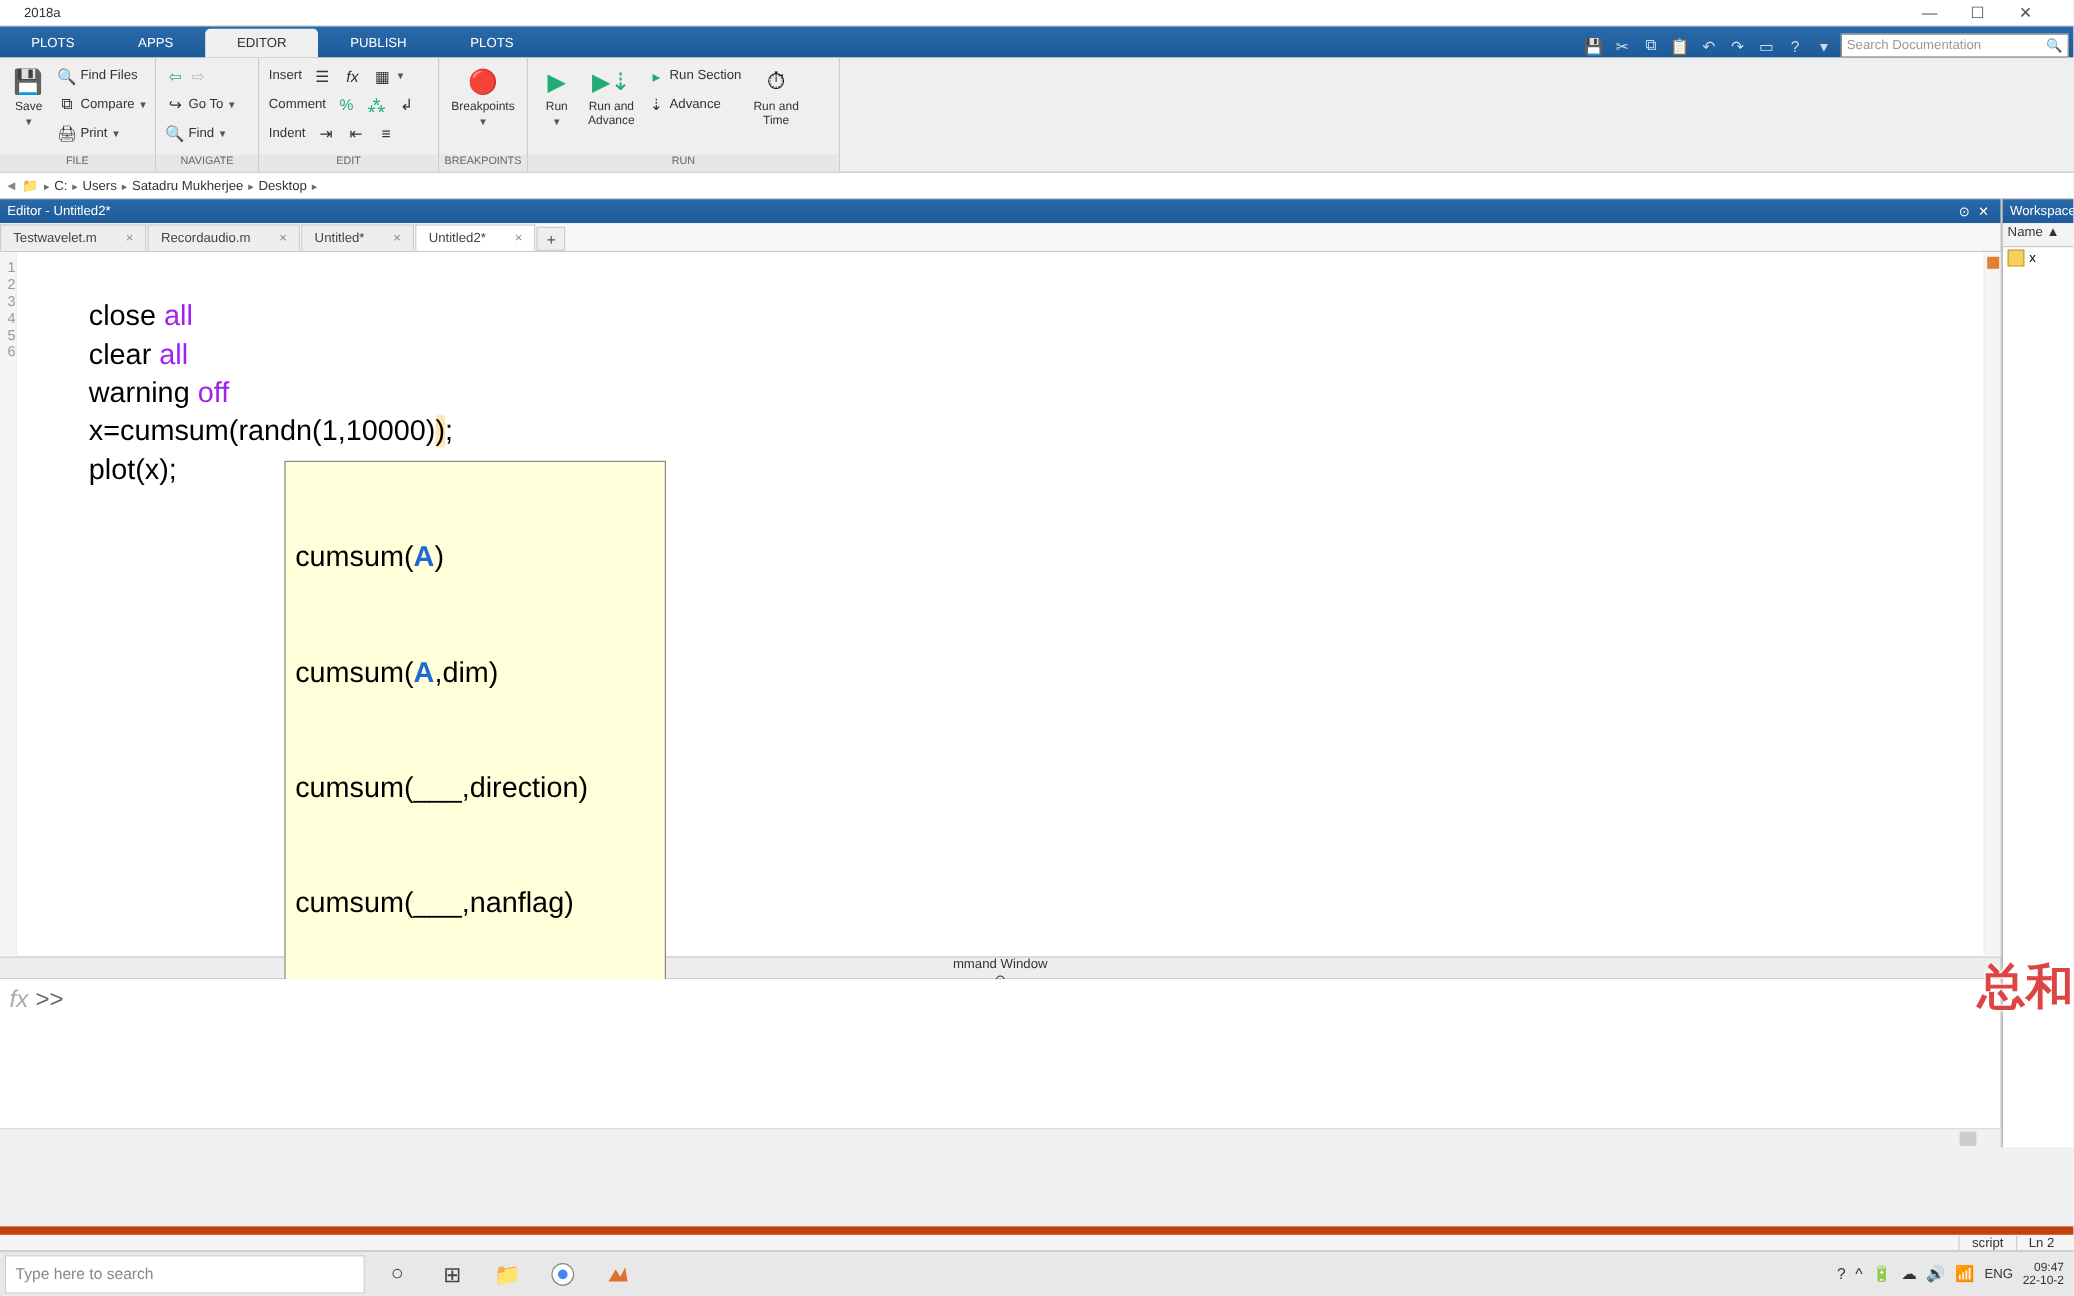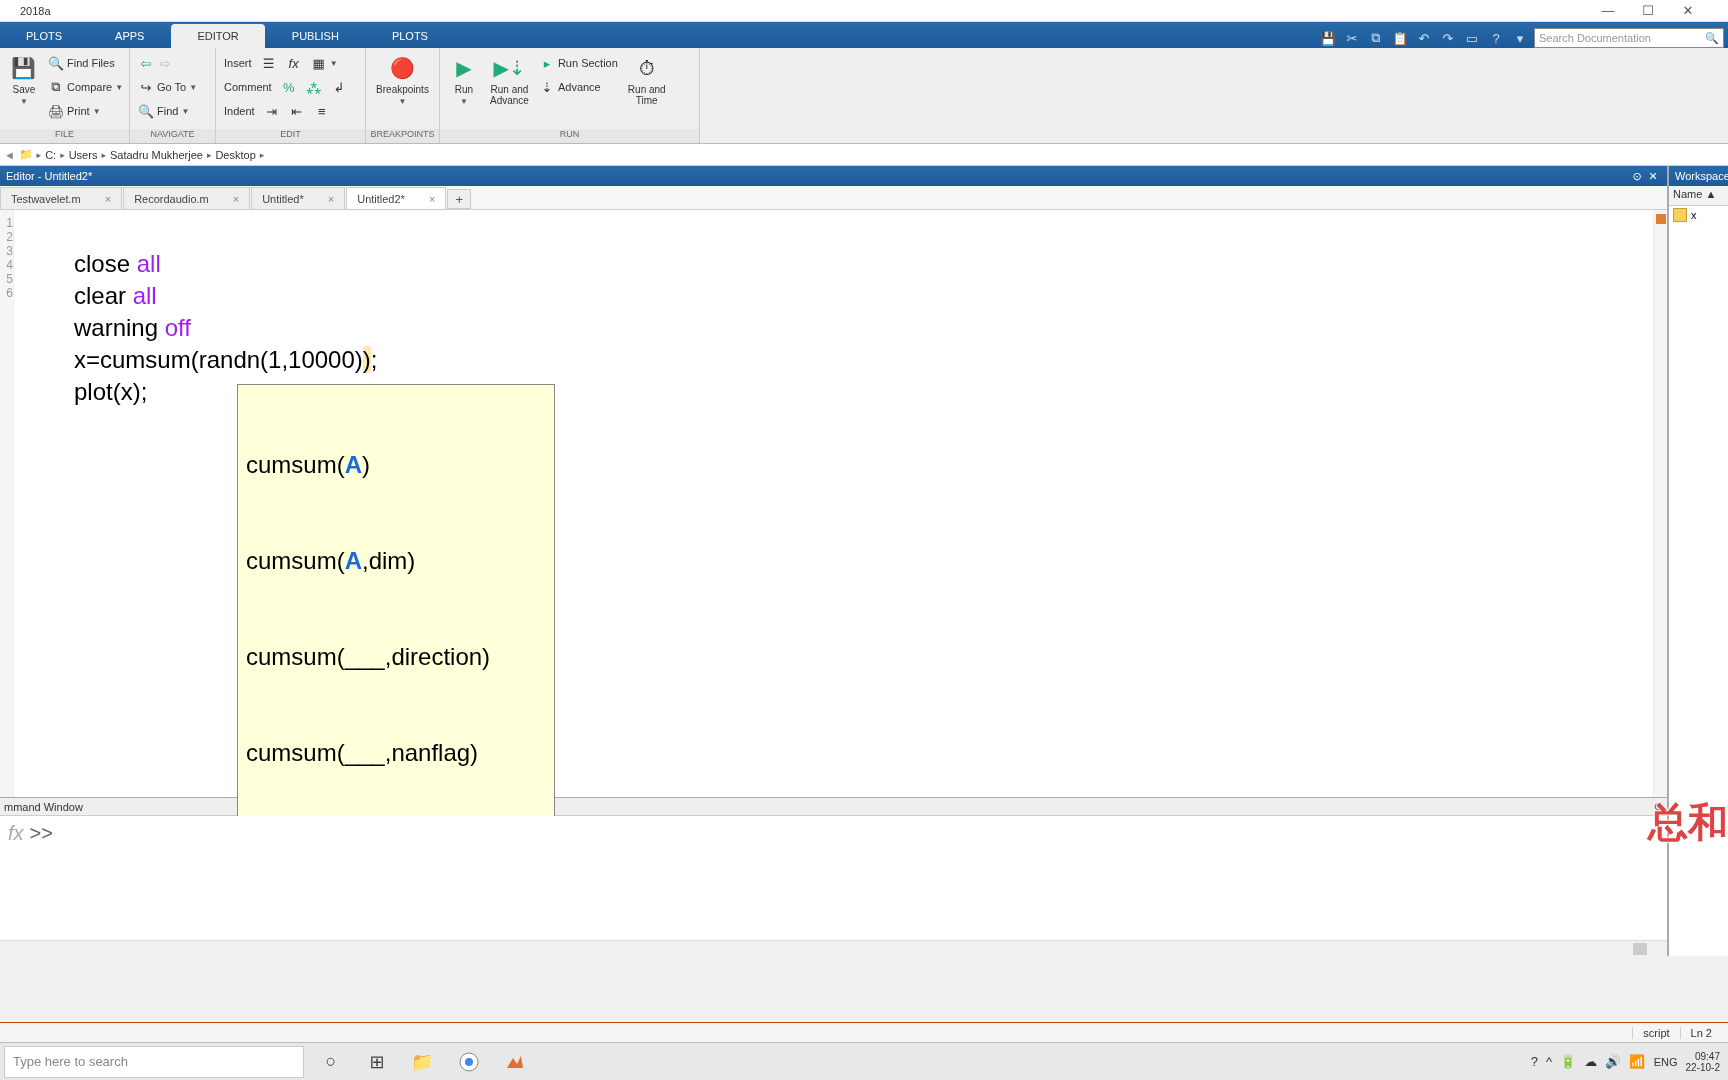--- a/index.html
+++ b/index.html
@@ -68,33 +68,33 @@
 
 .errstrip { width: 14px; background: #f5f5f5; border-left: 1px solid #eee; }
 .errstrip .sq { width: 10px; height: 10px; background: #e08030; margin: 4px auto; }
 
 .ws-header { height: 20px; background: #f3f3f3; border-bottom: 1px solid #ccc; font-size: 11px; padding: 2px 4px; color: #333; }
 .ws-row { display: flex; align-items: center; gap: 4px; font-size: 11px; padding: 2px 4px; }
 .ws-row .ico { width: 14px; height: 14px; background: #f7d060; border: 1px solid #c8a030; }
 
 
 .cmdwin { border-top: 1px solid #aaa; }
-.cmdwin .hdr { height: 18px; background: #eee; font-size: 11px; padding: 0 4px; color: #333; display: flex; align-items: center; border-bottom: 1px solid #ccc; }
+.cmdwin .hdr { height: 18px; background: #eee; font-size: 11px; padding: 0 4px; color: #333; display: flex; align-items: center; border-bottom: 1px solid #ccc; flex-direction: column; }
 .cmdwin .hdr .sp { flex: 1; }
 .cmdwin .body { height: 140px; background: #fff; font-family: "Consolas","Courier New",monospace; font-size: 20px; padding: 6px 8px; color: #666; position: relative; display: flex; }
 .cmdwin .body .scroll-h { position: absolute; bottom: 0; left: 0; right: 0; height: 16px; background: #f0f0f0; border-top: 1px solid #ddd; }
 .cmdwin .body .scroll-h .thumb { position: absolute; right: 20px; top: 2px; width: 14px; height: 12px; background: #ccc; }
 
 
 .subtitle { position: absolute; left: 0; right: 0; bottom: 230px; text-align: right; pointer-events: none; }
 .subtitle .l1 { font-size: 40px; color: #d44; font-weight: bold; text-shadow: 1px 1px 2px #fff, -1px -1px 2px #fff; }
 .subtitle .l2 { font-size: 48px; color: #d66; font-weight: bold; text-shadow: 1px 1px 2px #fff, -1px -1px 2px #fff; }
 
 
-.statusbar { position: absolute; bottom: 38px; left: 0; right: 0; height: 20px; background: #f5f5f5; border-top: 1px solid #c2410c; display: flex; align-items: center; font-size: 11px; color: #333; padding: 0 6px; }
+.statusbar { position: absolute; bottom: 38px; left: 0; right: 0; height: 20px; background: #f5f5f5; border-top: 7px solid #c2410c; display: flex; align-items: center; font-size: 11px; color: #333; padding: 0 6px; }
 .statusbar .sp { flex: 1; }
 .statusbar .cell { padding: 0 10px; border-left: 1px solid #ccc; }
 
 
 .taskbar { position: absolute; bottom: 0; left: 0; right: 0; height: 38px; background: #e8e8e8; border-top: 1px solid #bbb; display: flex; align-items: center; }
 .taskbar .search { flex: 0 0 300px; height: 32px; margin: 0 4px; background: #fff; border: 1px solid #ccc; display: flex; align-items: center; padding: 0 8px; font-size: 13px; color: #888; }
 .taskbar .tbtn { width: 46px; height: 38px; display: flex; align-items: center; justify-content: center; font-size: 18px; color: #444; }
 .taskbar .sp { flex: 1; }
 .taskbar .tray { display: flex; align-items: center; gap: 8px; padding: 0 8px; font-size: 11px; color: #333; }
 .taskbar .tray .ico { font-size: 13px; }

